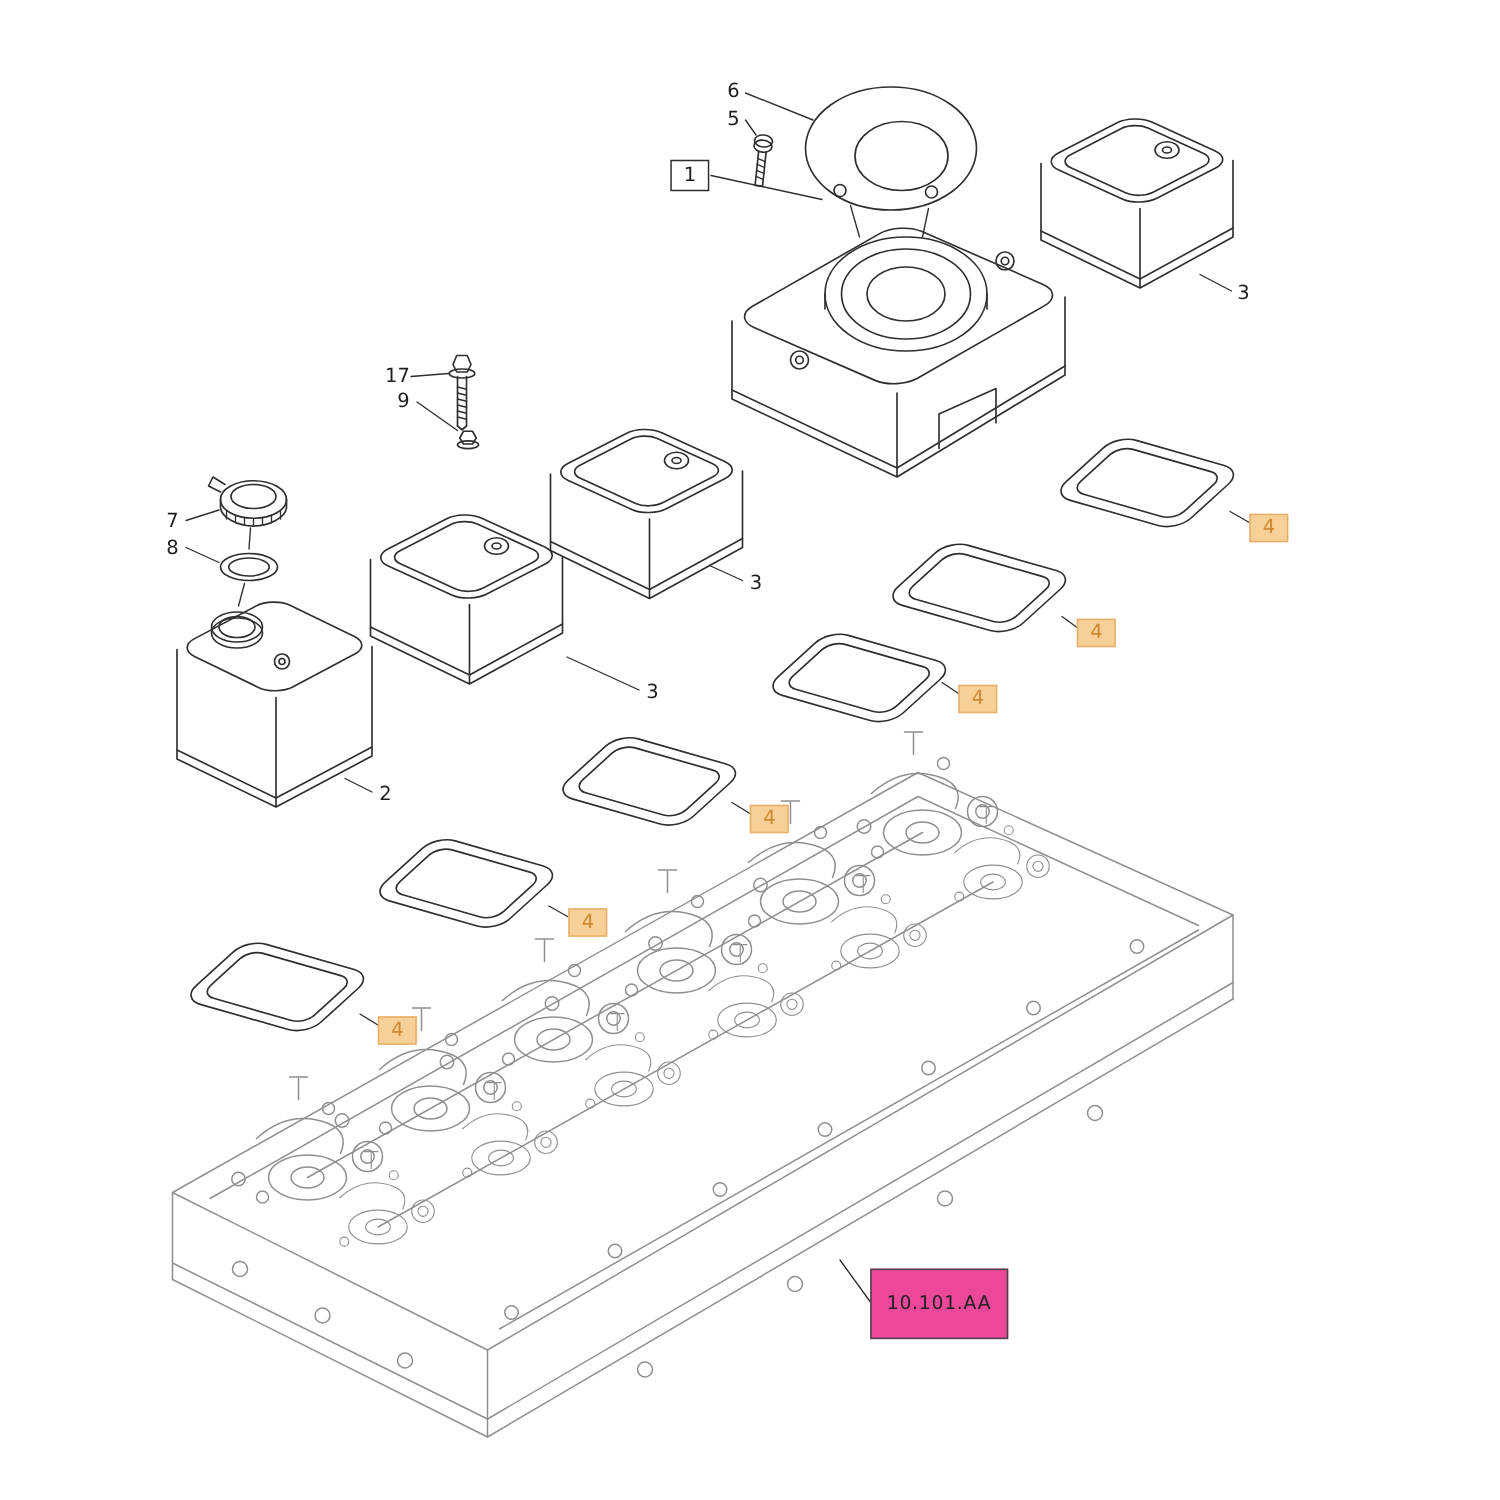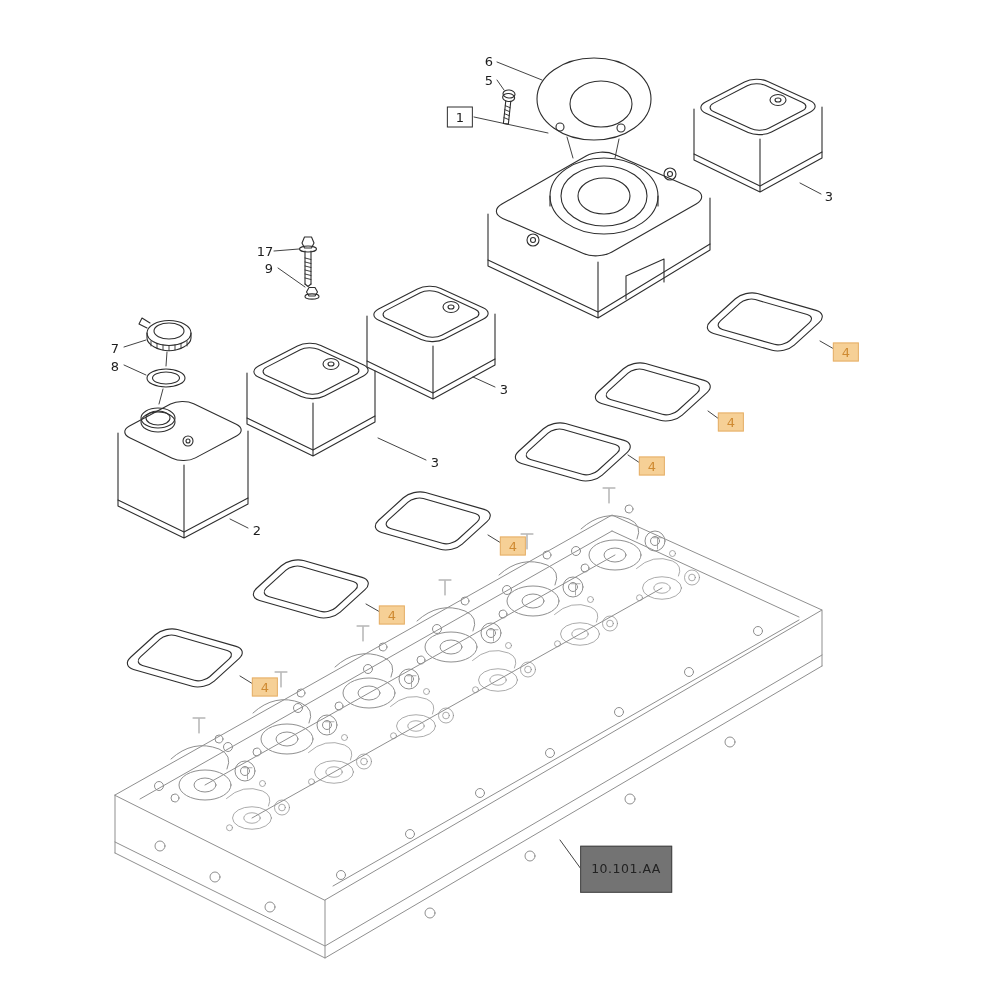--- a/index.html
+++ b/index.html
@@ -18,21 +18,21 @@
   svg *{fill:none;stroke-linejoin:round;stroke-linecap:round;}
   .ln{stroke:var(--line);stroke-width:1.1;}
   .thin{stroke-width:0.9;}
   .lt{stroke:var(--line-light);stroke-width:1;}
   .callout{position:absolute;transform:translate(-50%,-50%);font-size:13px;color:var(--label-text);
            white-space:nowrap;line-height:1;}
   .callout.boxed{border:1px solid var(--line);background:#fff;padding:3px 8px;}
   .badge{position:absolute;transform:translate(-50%,-50%);background:var(--badge-bg);
          border:1px solid var(--badge-border);color:var(--badge-text);font-size:13px;
          padding:2px 8px;line-height:1;cursor:pointer;}
-  .refbox{position:absolute;transform:translate(-50%,-50%);border:1.2px solid #444;background:#737373;
+  .refbox{position:absolute;transform:translate(-50%,-50%);border:1.2px solid #444;background:#ec4899;
           color:#222;font-size:12.5px;padding:16px 10px;line-height:1;cursor:pointer;letter-spacing:0.5px;}
 </style>
 </head>
 <body>
 
 <div class="stage">
 
   <svg width="1000" height="1000" viewBox="0 0 1000 1000">
     <defs>
       <g id="gasket">

